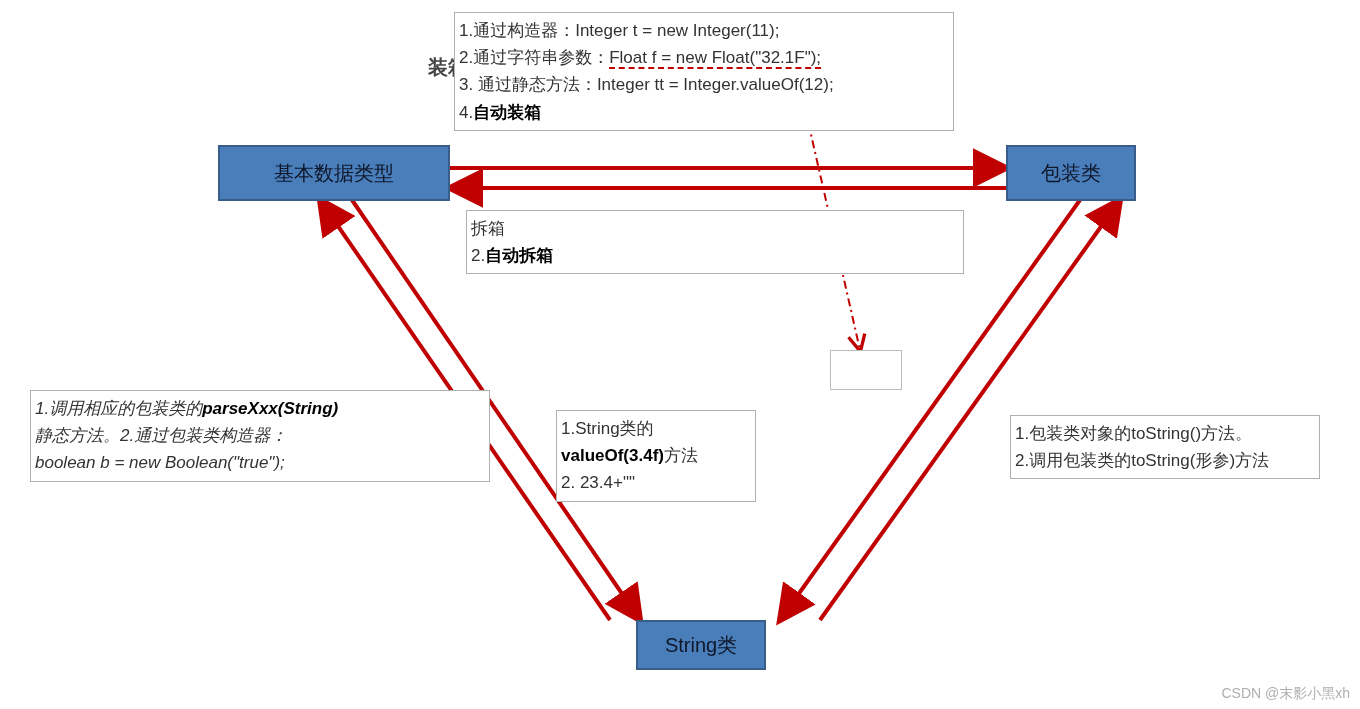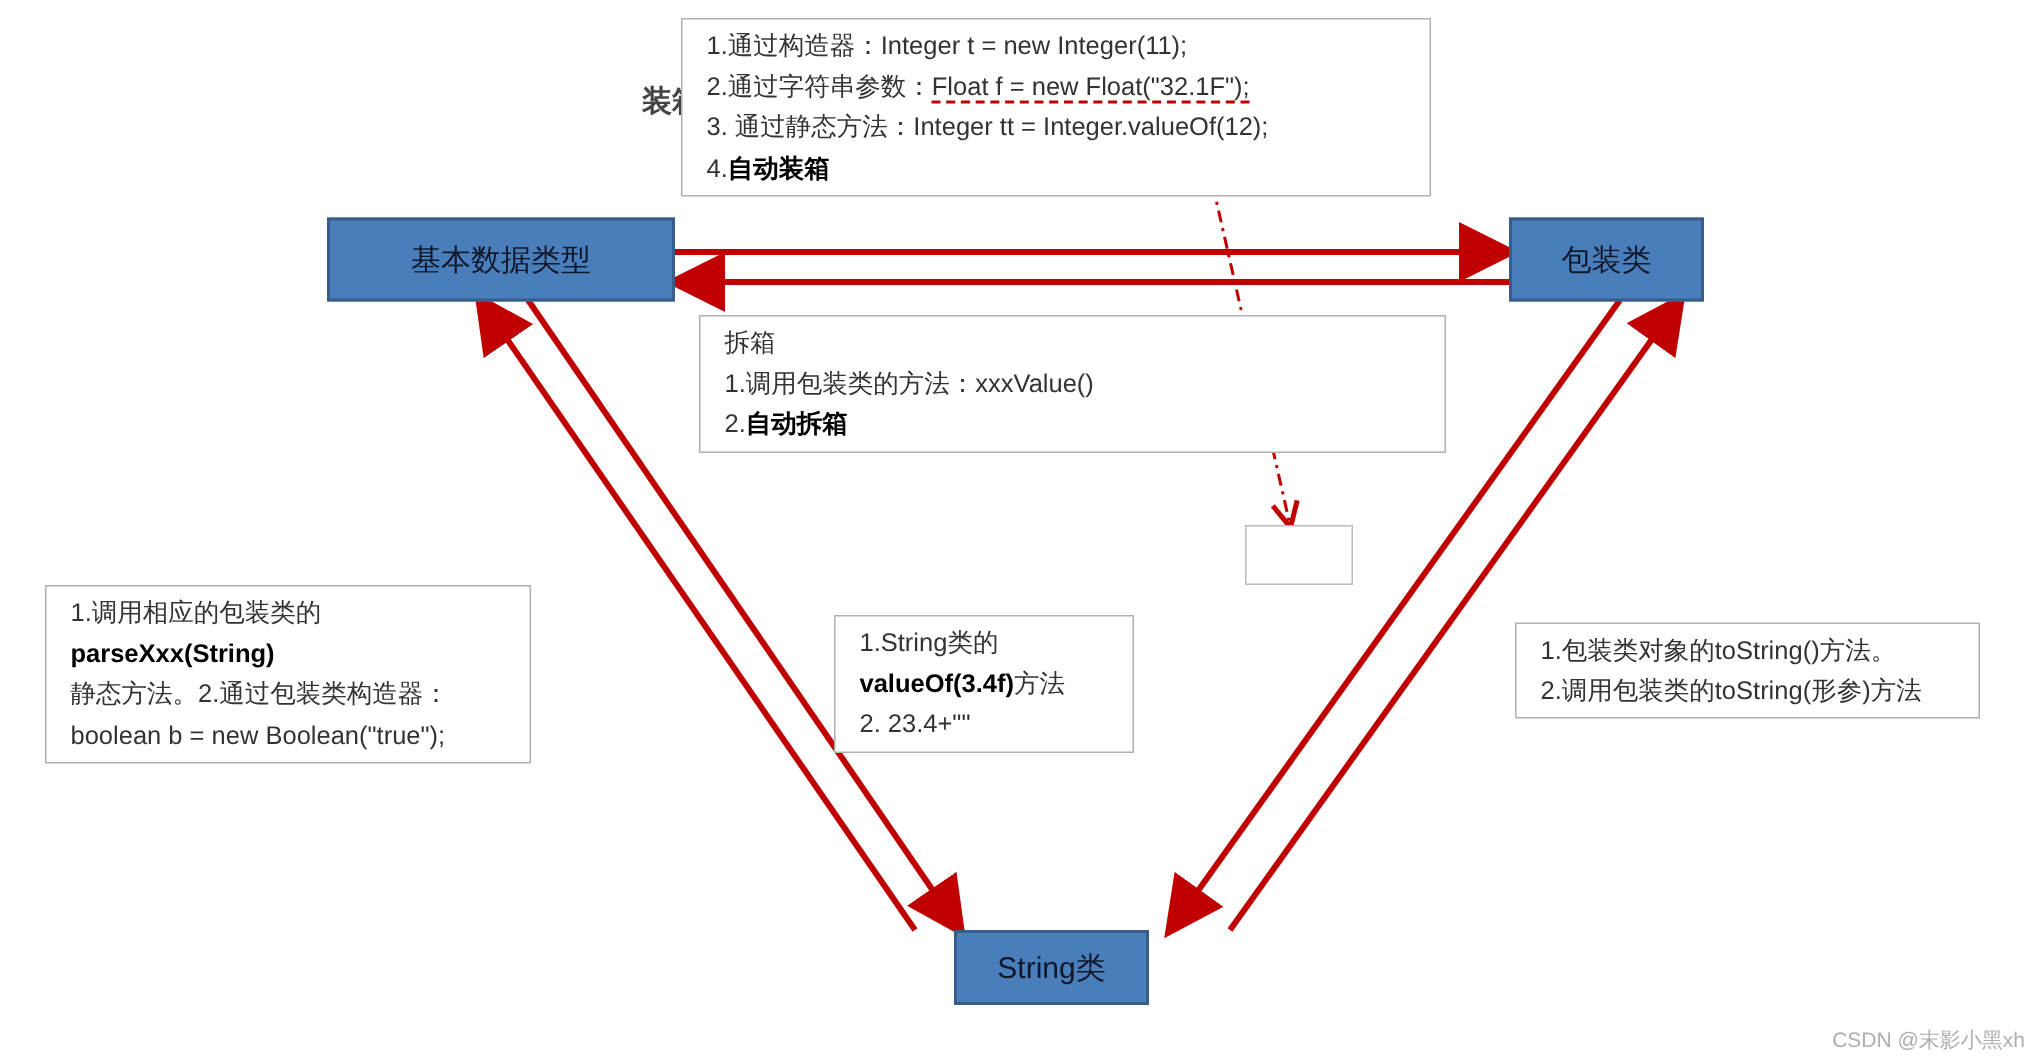--- a/index.html
+++ b/index.html
@@ -22,21 +22,21 @@
     justify-content: center;
     font-size: 20px;
     box-sizing: border-box;
   }
   .label-box {
     position: absolute;
     border: 1px solid #b0b0b0;
     background: #fff;
     font-size: 17px;
     line-height: 1.6;
-    padding: 4px 16px;
+    padding: 4px 4px;
     box-sizing: border-box;
     color: #333;
   }
   .plain-label {
     position: absolute;
     font-size: 20px;
     color: #444;
     font-weight: bold;
     margin-left: 36px;
   }
@@ -113,29 +113,28 @@
     <span>2.通过字符串参数：</span><span style="border-bottom:2px dashed #c00000;">Float f = new Float("32.1F");</span>
   </div>
   <div><span>3. 通过静态方法：Integer tt = Integer.valueOf(12);</span></div>
   <div>
     <span>4.</span><span class="red">自动装箱</span>
   </div>
 </div>
 
 <div class="label-box" style="left:466px; top:210px; width:498px;">
   <div><span>拆箱</span></div>
-  <div><span>1.调用包装类的方法：xxxValue()</span></div>
   <div>
     <span>2.</span><span class="red">自动拆箱</span>
   </div>
 </div>
 
 <div class="empty-box" style="left:830px; top:350px;"></div>
 
-<div class="label-box" style="left:30px; top:390px; width:324px;">
+<div class="label-box" style="left:30px; top:390px; width:460px;font-style:italic;">
   <div>
     <span>1.调用相应的包装类的</span><span class="red">parseXxx(String)</span>
   </div>
   <div><span>静态方法。2.通过包装类构造器：</span></div>
   <div><span>boolean b = new Boolean("true");</span></div>
 </div>
 
 <div class="label-box" style="left:556px; top:390px; width:200px;margin-top:20px;">
   <div><span>1.String类的</span></div>
   <div>

